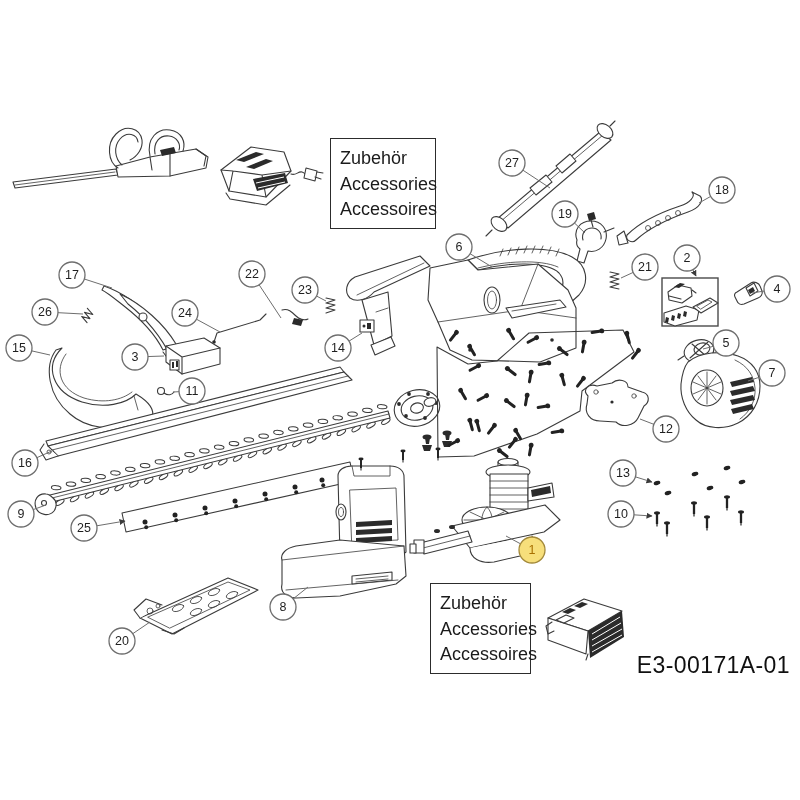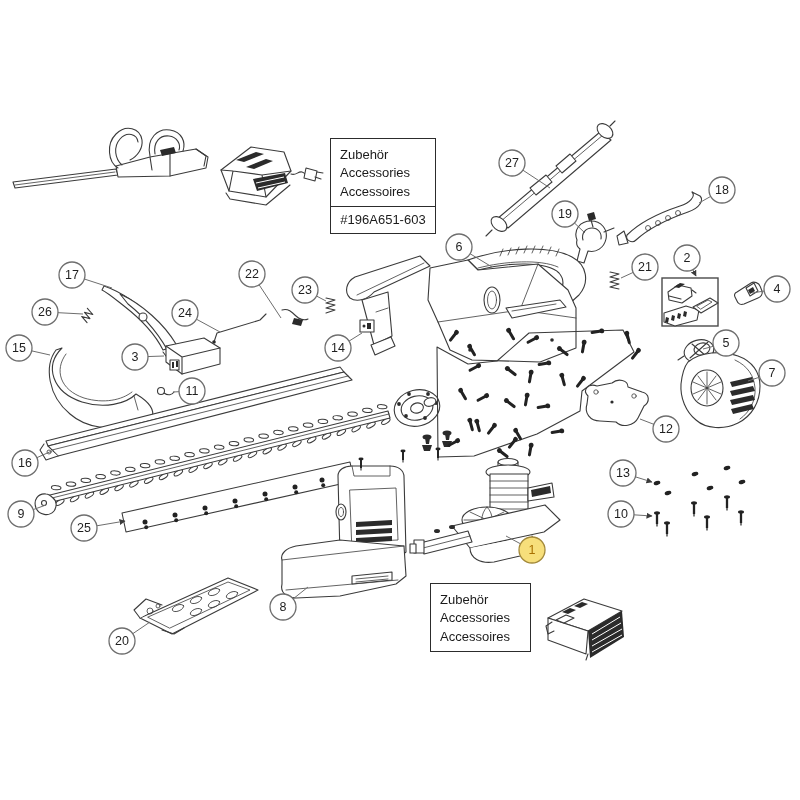--- a/index.html
+++ b/index.html
@@ -4,21 +4,21 @@
 <style>
   html,body{margin:0;padding:0;background:#fff;}
   .stage{position:relative;width:800px;height:800px;background:#ffffff;
          font-family:"Liberation Sans",sans-serif;overflow:hidden;}
   svg{position:absolute;left:0;top:0;}
   .ln{fill:none;stroke:#3b3b3b;stroke-width:1.1;stroke-linejoin:round;stroke-linecap:round;}
   .lw{fill:#ffffff;stroke:#3b3b3b;stroke-width:1.1;stroke-linejoin:round;stroke-linecap:round;}
   .fd{fill:#2b2b2b;stroke:none;}
   .thin{stroke-width:0.8;}
   .acc-box{position:absolute;border:1.6px solid #2c2c2c;background:#fff;color:#1b1b1b;}
-  .acc-lines{padding:7px 4px 5px 9px;font-size:13px;line-height:1.42;}
+  .acc-lines{padding:7px 4px 5px 9px;font-size:18px;line-height:1.42;}
   .acc-part{border-top:1.6px solid #2c2c2c;padding:5px 2px 6px 2px;font-size:13px;text-align:center;white-space:nowrap;}
   .drawing-number{position:absolute;right:10px;top:652px;font-size:23px;color:#101010;letter-spacing:0.4px;}
 </style>
 </head>
 <body>
 
 <div class="stage">
 
 <svg width="800" height="800" viewBox="0 0 800 800">
   <defs>
@@ -681,25 +681,25 @@
         </g>
       </g>
 </svg>
 
 <div class="acc-box" style="left:330px;top:138px;width:104px;">
   <div class="acc-lines">
     <div>Zubehör</div>
     <div>Accessories</div>
     <div>Accessoires</div>
   </div>
-  <div class="acc-part">#196A651-603</div>
 </div>
 
 <div class="acc-box" style="left:430px;top:583px;width:99px;">
   <div class="acc-lines">
     <div>Zubehör</div>
     <div>Accessories</div>
     <div>Accessoires</div>
   </div>
 </div>
 
+<div class="drawing-number">E3-00171A-01</div>
 
 </div>
 
 </body></html>

